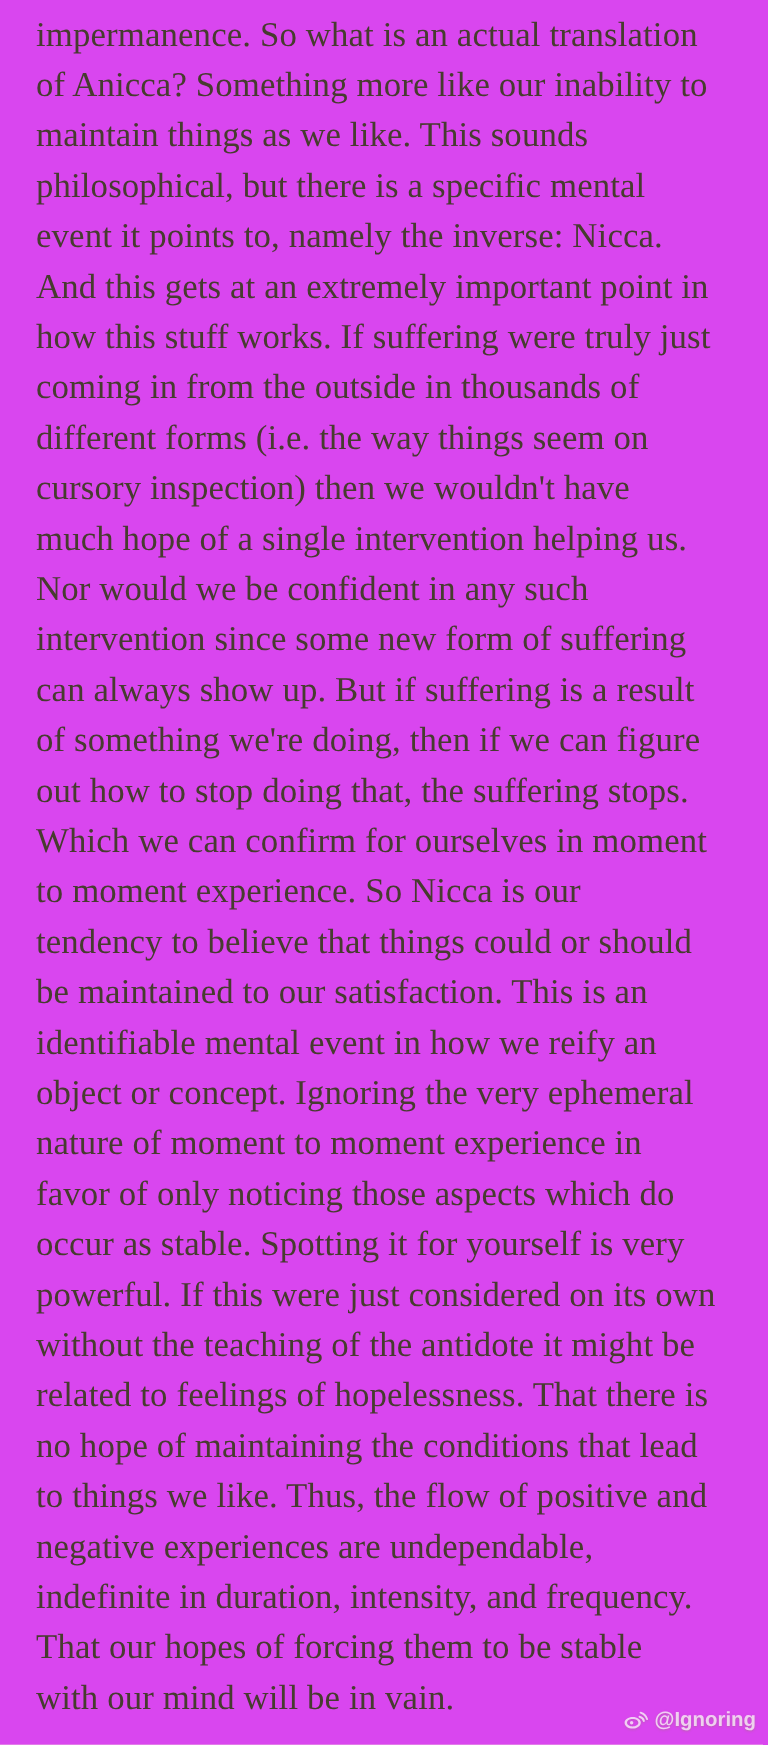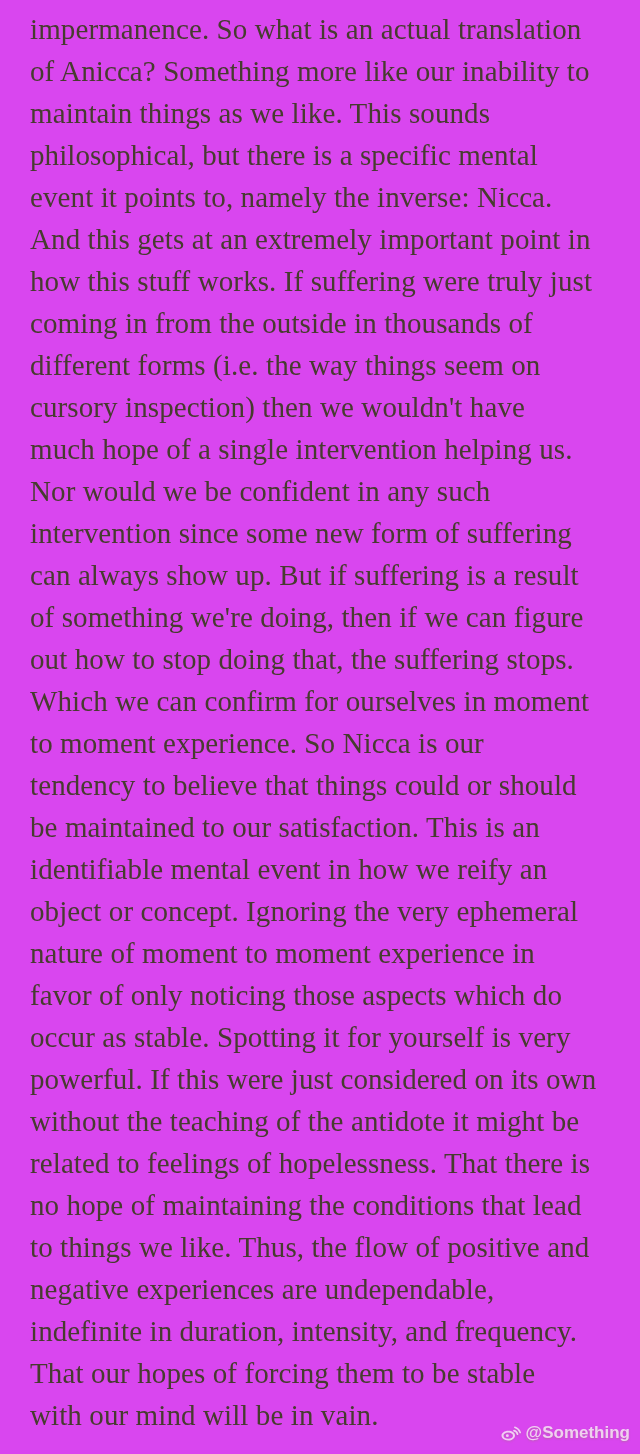--- a/index.html
+++ b/index.html
@@ -98,16 +98,16 @@
   <div class="watermark">
     <span class="wm-icon">
       <svg viewBox="0 0 28 24" width="21" height="18" aria-hidden="true">
         <path fill="currentColor" fill-rule="evenodd" d="M11 9 C6 9 2 11.9 2 15.4 C2 19 6 22 11 22 C16 22 20 19 20 15.2 C20 11.8 16 9 11 9 Z
              M11 19.6 C7.4 19.6 4.7 17.8 4.7 15.5 C4.7 13.2 7.4 11.4 11 11.4 C14.6 11.4 17.3 13.2 17.3 15.5 C17.3 17.8 14.6 19.6 11 19.6 Z"></path>
         <circle cx="9.8" cy="15.5" r="1.9" fill="currentColor"></circle>
         <path d="M18.6 8.9 A6.2 6.2 0 0 1 23.4 13.6" stroke="currentColor" stroke-width="2.2" fill="none" stroke-linecap="round"></path>
         <path d="M19.8 4.3 A11 11 0 0 1 26.9 11.4" stroke="currentColor" stroke-width="2.2" fill="none" stroke-linecap="round"></path>
       </svg>
     </span>
-    <span class="wm-text">@Something</span>
+    <span class="wm-text">@Ignoring</span>
   </div>
 
 </div>
 
 </body></html>

